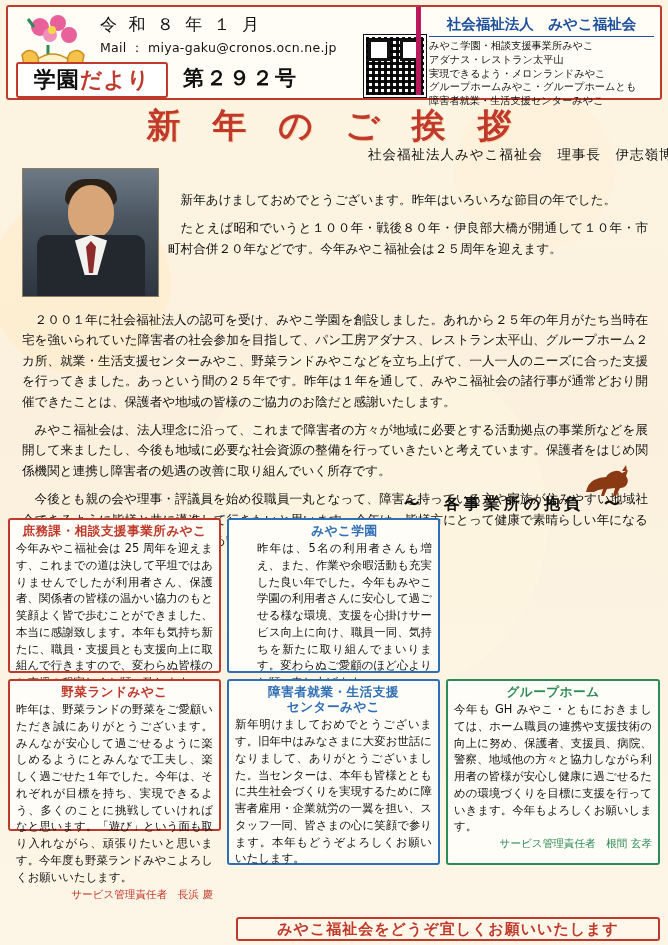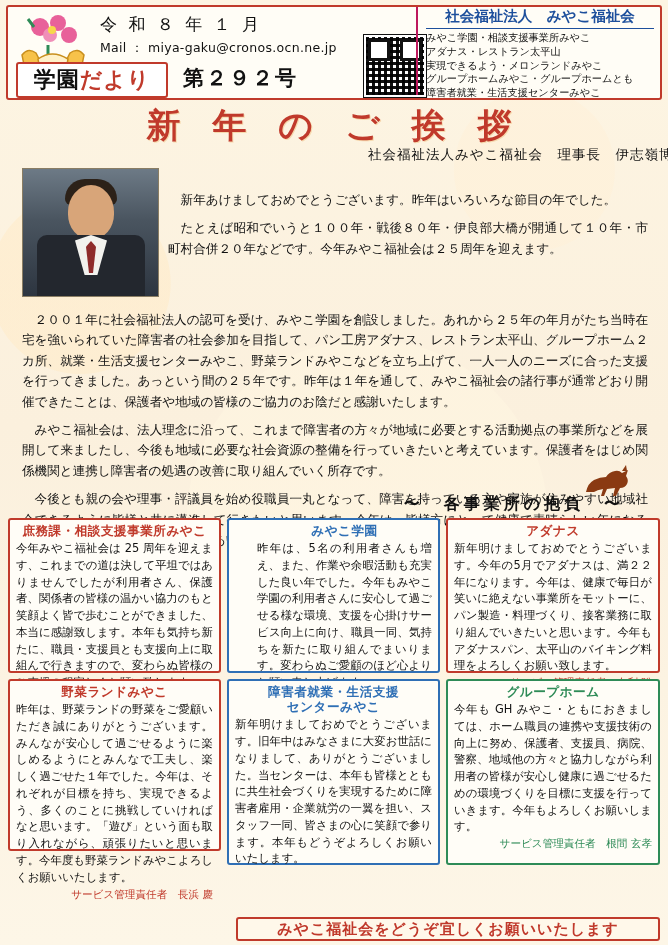--- a/index.html
+++ b/index.html
@@ -61,22 +61,22 @@
     border:2px solid #fff;
     box-shadow:0 0 0 1px #111;
   }
   .qr::before,.qr::after{
     content:"";position:absolute;width:16px;height:16px;border:3px solid #111;background:#fff;
   }
   .qr::before{left:2px;top:2px;}
   .qr::after{right:2px;top:2px;}
   .mast-right{
     position:absolute;right:0;top:0;width:244px;height:88px;
-    border-left:2px solid #be185d;
-    box-sizing:border-box;padding:0 6px 0 8px;
+    border-left:5px solid #be185d;
+    box-sizing:border-box;padding:8px 6px 0 8px;
   }
   .org-name{
     font-size:14.5px;font-weight:bold;color:#1d4f9c;letter-spacing:0px;
     border-bottom:1px solid #1d4f9c;padding-bottom:2px;margin-bottom:2px;
     text-align:center;
   }
   .org-line{font-size:10.2px;color:#111;line-height:1.35;letter-spacing:0px;}
 
   
   .greet-title{
@@ -164,21 +164,21 @@
     margin-top:2px;text-align:right;font-size:10.6px;color:#111;
   }
   .sig.blue{color:#2f6fb5;}
   .sig.green{color:#2e8b57;}
   .sig.red{color:#c03a2b;}
   .sig-line{display:block;text-align:right;font-size:10.6px;}
 
   .r1 .b1{width:213px;height:155px;}
   .r1 .b2{width:213px;height:155px;padding-left:28px;}
   .r1 .b3{width:214px;height:155px;}
-  .r2 .b1{width:213px;height:172px;}
+  .r2 .b1{width:213px;height:152px;}
   .r2 .b2{width:213px;height:186px;}
   .r2 .b3{width:214px;height:186px;}
 
   
   .footer{
     position:absolute;left:236px;bottom:4px;width:424px;height:24px;
     border:2px solid #c03a2b;border-radius:3px;background:#fff8ea;
     display:flex;align-items:center;justify-content:center;
     font-size:15px;font-weight:bold;color:#c0392b;letter-spacing:1px;
     box-sizing:border-box;
@@ -266,25 +266,20 @@
         <p>今年みやこ福祉会は 25 周年を迎えます、これまでの道は決して平坦ではありませんでしたが利用者さん、保護者、関係者の皆様の温かい協力のもと笑顔よく皆で歩むことができました、本当に感謝致します。本年も気持ち新たに、職員・支援員とも支援向上に取組んで行きますので、変わらぬ皆様のご支援の程宜しくお願い致します。</p>
         <div class="sig sig-line">庶務課長　與那城要</div>
       </div>
 
       <div class="box blue b2">
         <h4>みやこ学園</h4>
         <p>昨年は、5名の利用者さんも増え、また、作業や余暇活動も充実した良い年でした。今年もみやこ学園の利用者さんに安心して過ごせる様な環境、支援を心掛けサービス向上に向け、職員一同、気持ちを新たに取り組んでまいります。変わらぬご愛顧のほど心よりお願い申し上げます。</p>
         <div class="sig sig-line blue">サービス管理責任者　豊見山 拓也</div>
       </div>
 
-      <div class="box b3">
-        <h4>アダナス</h4>
-        <p>新年明けましておめでとうございます。今年の5月でアダナスは、満２２年になります。今年は、健康で毎日が笑いに絶えない事業所をモットーに、パン製造・料理づくり、接客業務に取り組んでいきたいと思います。今年もアダナスパン、太平山のバイキング料理をよろしくお願い致します。</p>
-        <div class="sig sig-line red">サービス管理責任者　友利 聡</div>
-      </div>
     </div>
 
     <div class="row r2">
       <div class="box b1">
         <h4>野菜ランドみやこ</h4>
         <p>昨年は、野菜ランドの野菜をご愛顧いただき誠にありがとうございます。みんなが安心して過ごせるように楽しめるようにとみんなで工夫し、楽しく過ごせた１年でした。今年は、それぞれが目標を持ち、実現できるよう、多くのことに挑戦していければなと思います。「遊び」という面も取り入れながら、頑張りたいと思います。今年度も野菜ランドみやこよろしくお願いいたします。</p>
         <div class="sig sig-line red">サービス管理責任者　長浜 慶</div>
       </div>
 
       <div class="box blue b2">

